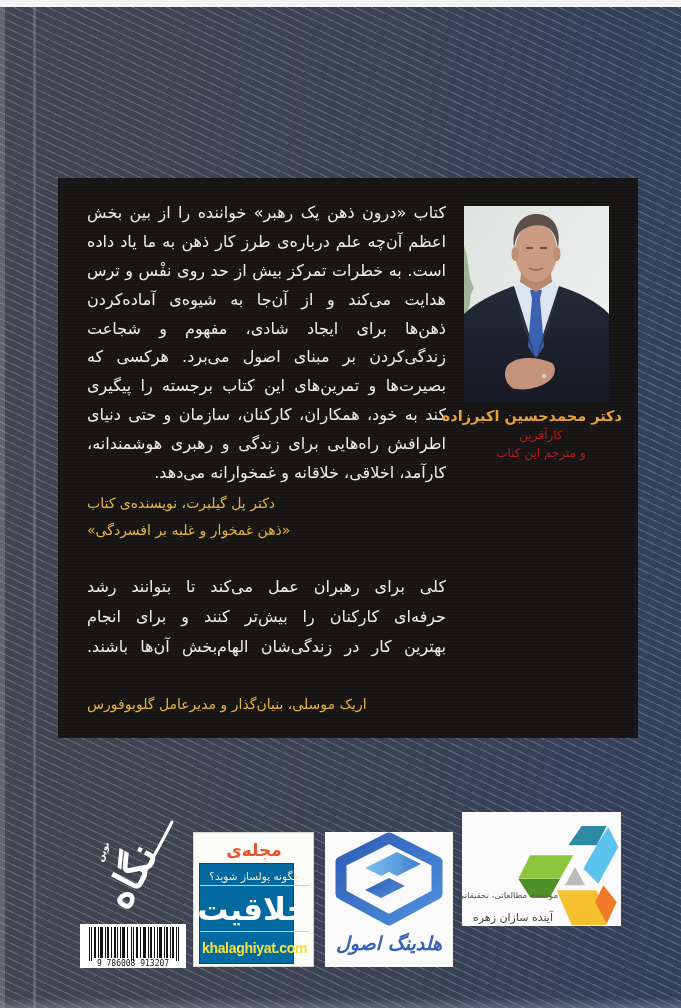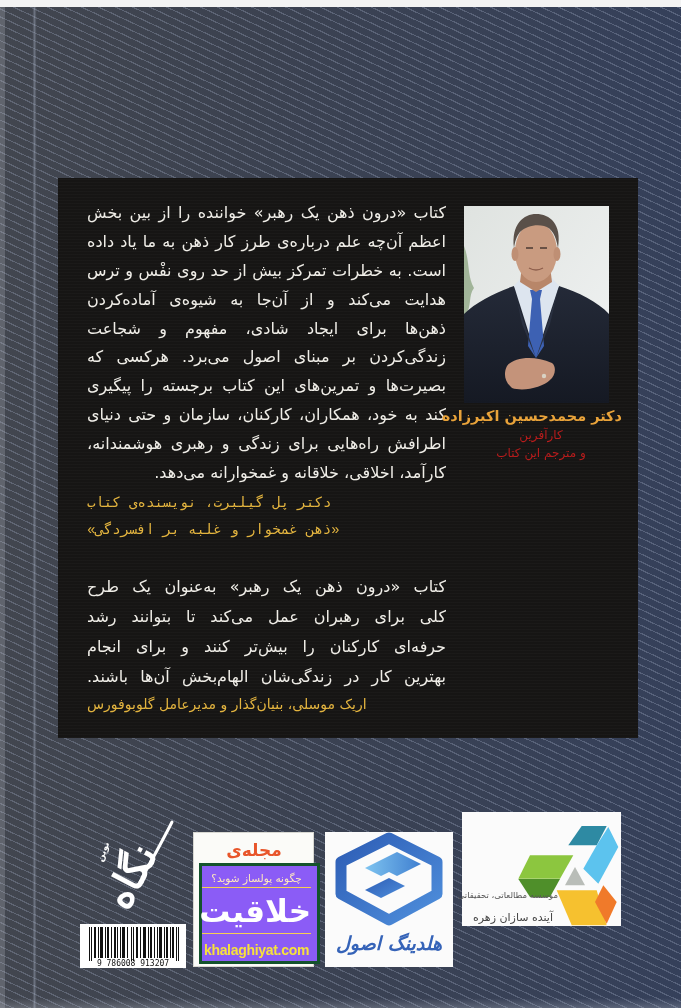--- a/index.html
+++ b/index.html
@@ -21,21 +21,21 @@
   .attr{position:absolute;left:87px;width:359px;direction:rtl;color:#e3b43f;font-size:14px;}
   .attr div{height:27px;line-height:27px;text-align:left;white-space:nowrap;}
   .photo{position:absolute;left:464px;top:206px;width:145px;height:197px;overflow:hidden;}
   .cap{position:absolute;left:460px;width:162px;direction:rtl;text-align:center;white-space:nowrap;}
   .cap-name{top:406px;height:20px;line-height:20px;font-weight:bold;font-size:14.5px;color:#e9a33a;}
   .cap-role{height:18px;line-height:18px;font-size:12px;color:#b91c1c;}
   .logo-negah{position:absolute;left:84px;top:818px;width:96px;height:106px;}
   .barcode{position:absolute;left:80px;top:924px;width:106px;height:44px;background:#fff;}
   .khal{position:absolute;left:193px;top:832px;width:121px;height:135px;background:#fbfbf8;border:1px solid #d8d8d2;padding-left:28px;}
   .khal-top{position:absolute;left:6px;top:6px;width:108px;height:22px;line-height:22px;direction:rtl;text-align:center;color:#e8552a;font-weight:bold;font-size:17px;}
-  .khal-box{position:absolute;left:5px;top:30px;width:121px;height:101px;background:#8b5cf6;border:3px solid #14532d;}
+  .khal-box{position:absolute;left:5px;top:30px;width:95px;height:101px;background:#0369a1;border:1px solid #14532d;}
   .khal-tag{position:absolute;left:0;top:2px;width:109px;height:20px;line-height:20px;direction:rtl;text-align:center;font-size:10.5px;color:#fde6bf;border-bottom:1px solid #f6cf52;}
   .khal-name{position:absolute;left:0;top:22px;width:109px;height:46px;line-height:46px;direction:rtl;text-align:center;font-size:31px;font-weight:bold;color:#ffffff;border-bottom:1px solid #f6cf52;}
   .khal-url{position:absolute;left:0;top:70px;width:109px;height:28px;line-height:28px;text-align:center;font-family:"Liberation Sans",sans-serif;font-weight:bold;font-size:14px;color:#f7e23b;letter-spacing:-.3px;}
   .lian{position:absolute;left:325px;top:832px;width:128px;height:135px;background:#fbfbfb;}
   .lian-name{position:absolute;left:2px;top:96px;width:124px;height:30px;line-height:30px;direction:rtl;text-align:center;font-size:19px;font-weight:bold;font-style:italic;color:#3563b8;}
   .ayan{position:absolute;left:462px;top:812px;width:159px;height:114px;background:#fbfbfb;}
   .ayan-l1{position:absolute;left:6px;top:76px;width:90px;height:14px;line-height:14px;direction:rtl;text-align:right;font-size:8.5px;color:#555;white-space:nowrap;}
   .ayan-l2{position:absolute;left:6px;top:98px;width:90px;height:16px;line-height:16px;direction:rtl;text-align:center;font-size:11px;color:#444;white-space:nowrap;}
 </style>
 </head>
@@ -53,27 +53,26 @@
   <div class="ln">اعظم آن‌چه علم درباره‌ی طرز کار ذهن به ما یاد داده</div>
   <div class="ln">است. به خطرات تمرکز بیش از حد روی نفْس و ترس</div>
   <div class="ln">هدایت می‌کند و از آن‌جا به شیوه‌ی آماده‌کردن</div>
   <div class="ln">ذهن‌ها برای ایجاد شادی، مفهوم و شجاعت</div>
   <div class="ln">زندگی‌کردن بر مبنای اصول می‌برد. هرکسی که</div>
   <div class="ln">بصیرت‌ها و تمرین‌های این کتاب برجسته را پیگیری</div>
   <div class="ln">کند به خود، همکاران، کارکنان، سازمان و حتی دنیای</div>
   <div class="ln">اطرافش راه‌هایی برای زندگی و رهبری هوشمندانه،</div>
   <div class="ln last">کارآمد، اخلاقی، خلاقانه و غمخوارانه می‌دهد.</div>
 </div>
-<div class="attr" style="top:489.5px;font-family:Liberation Mono, monospace;">
+<div class="attr" style="top:489.5px;">
   <div>دکتر پل گیلبرت، نویسنده‌ی کتاب</div>
   <div>«ذهن غمخوار و غلبه بر افسردگی»</div>
 </div>
 
 <div class="col col2" style="top:571.5px;">
-  <div class="ln">کتاب «درون ذهن یک رهبر» به‌عنوان یک طرح</div>
   <div class="ln">کلی برای رهبران عمل می‌کند تا بتوانند رشد</div>
   <div class="ln">حرفه‌ای کارکنان را بیش‌تر کنند و برای انجام</div>
   <div class="ln">بهترین کار در زندگی‌شان الهام‌بخش آن‌ها باشند.</div>
 </div>
 <div class="attr" style="top:691px;">
   <div>اریک موسلی، بنیان‌گذار و مدیرعامل گلوبوفورس</div>
 </div>
 
 <div class="photo">
   <svg width="145" height="197" viewBox="0 0 145 197">

